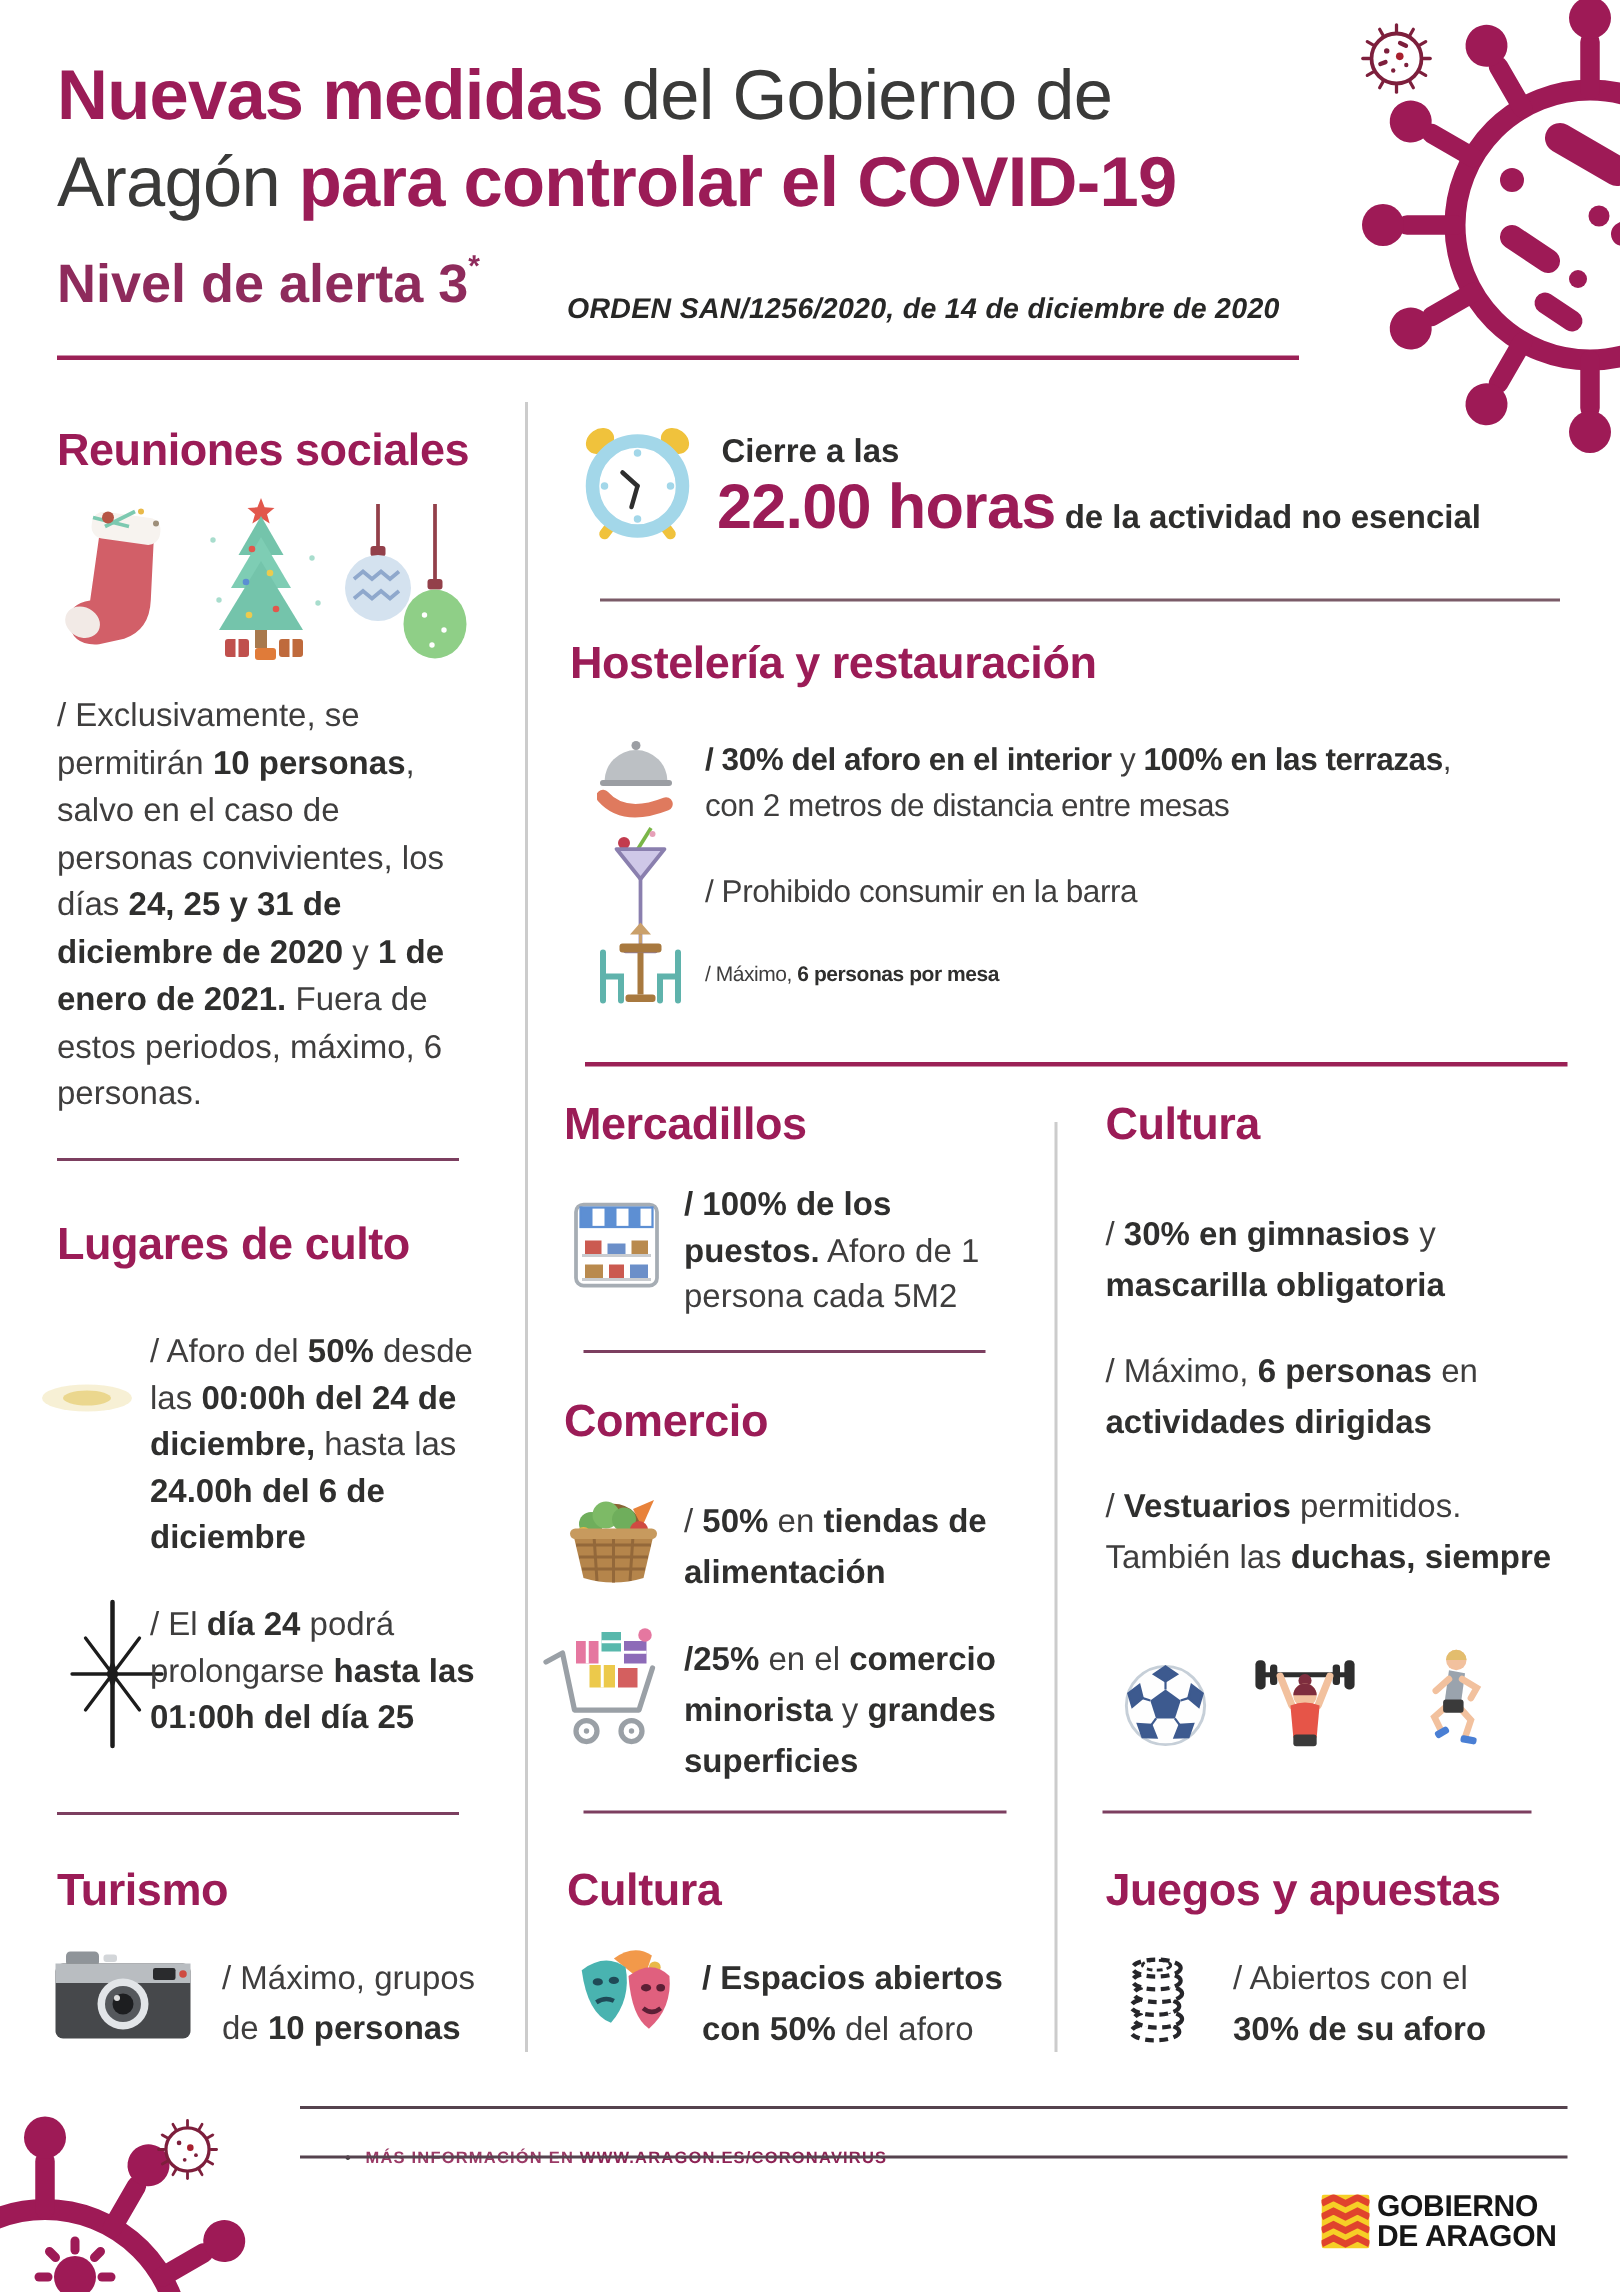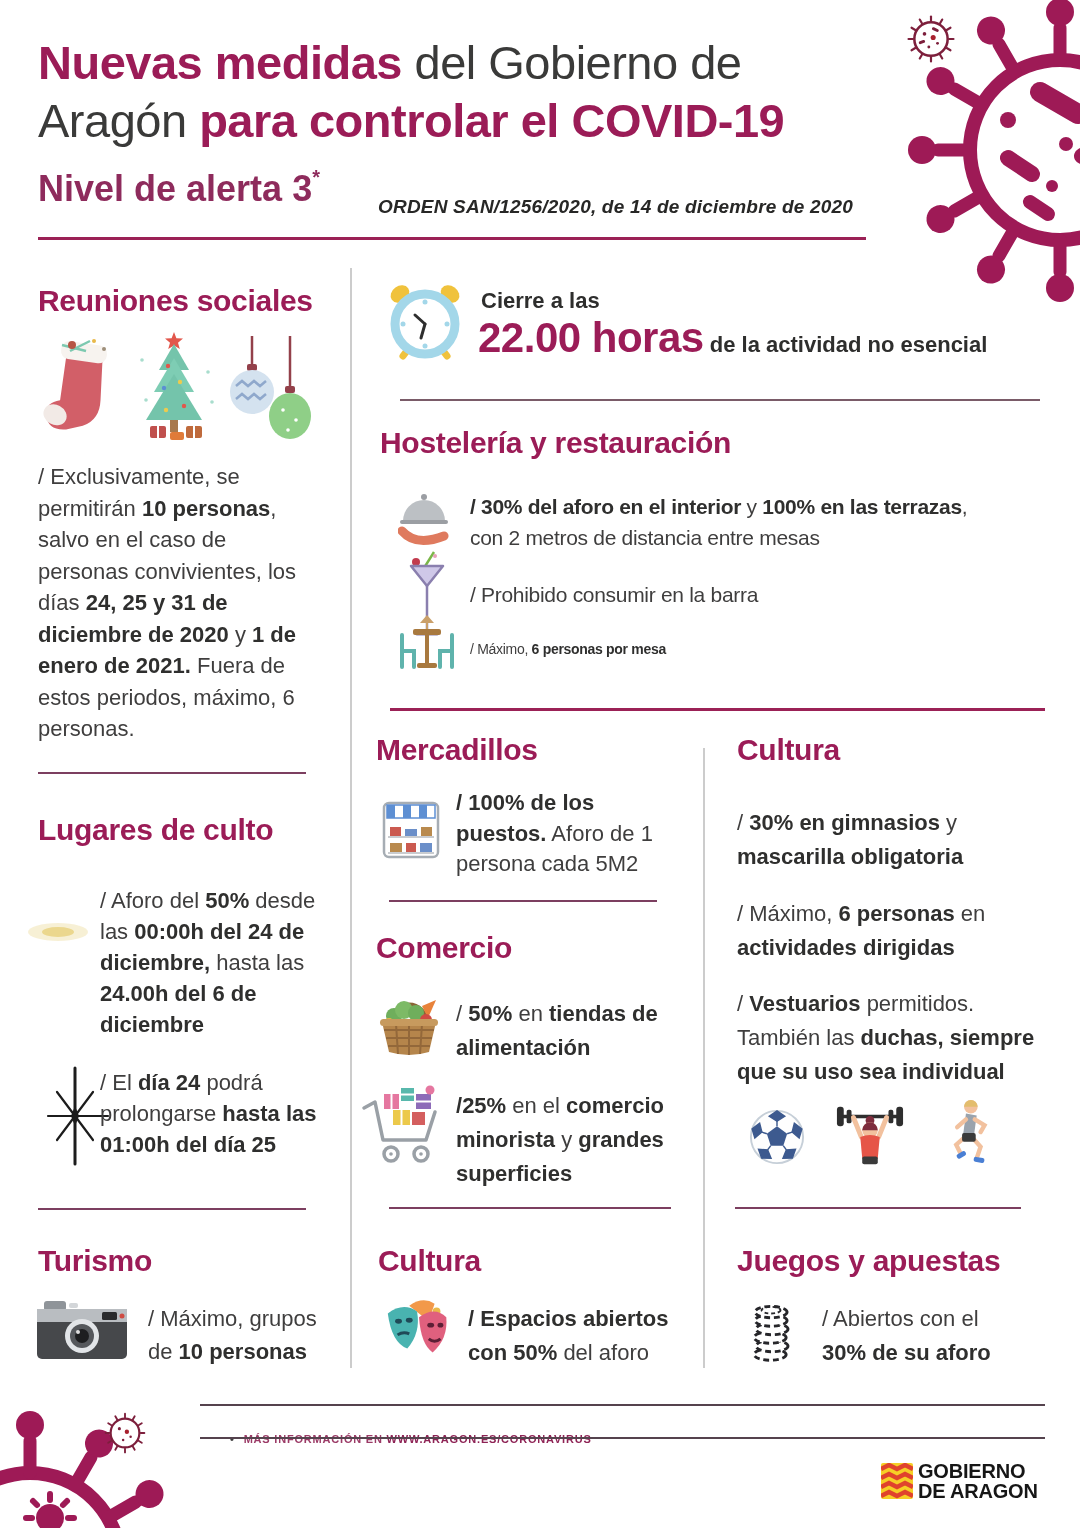--- a/index.html
+++ b/index.html
@@ -443,21 +443,21 @@
         <circle cx="61" cy="72" r="1.8" fill="#9aa0a6"></circle>
     </svg>
     <div id="comercio-item2-text" class="abs bt rich"><span class="b">/</span><span class="b">25%</span><span> en el </span><span class="b">comercio</span><br><span class="b">minorista</span><span> y </span><span class="b">grandes</span><br><span class="b">superficies</span></div>
     <div id="line-comercio" class="abs thinline"></div>
   </div>
 
   <div>
     <div id="h-deporte" class="abs h2">Cultura</div>
     <div id="deporte-item1-text" class="abs bt rich"><span>/ </span><span class="b">30% en gimnasios</span><span> y</span><br><span class="b">mascarilla obligatoria</span></div>
     <div id="deporte-item2-text" class="abs bt rich"><span>/ Máximo, </span><span class="b">6 personas</span><span> en</span><br><span class="b">actividades dirigidas</span></div>
-    <div id="deporte-item3-text" class="abs bt rich"><span>/ </span><span class="b">Vestuarios</span><span> permitidos.</span><br><span>También las </span><span class="b">duchas, siempre</span><br><span class="b">que su uso sea individual</span></div>
+    <div id="deporte-item3-text" class="abs bt rich"><span>/ </span><span class="b">Vestuarios</span><span> permitidos.</span><br><span>También las </span><span class="b">duchas, siempre</span><br></div>
     <svg id="icon-soccer" class="abs" width="58" height="58" viewBox="0 0 60 60">
       <circle cx="30" cy="30" r="27" fill="#fefefe" stroke="#c6cfd8" stroke-width="2"></circle>
       <polygon points="30,19 40.5,26.6 36.5,39 23.5,39 19.5,26.6" fill="#3d5a8f"></polygon>
       <g fill="#3d5a8f" stroke="#3d5a8f" stroke-width="1.5">
         <g>
             <path d="M30,3 L38,8.5 L30,13.5 L22,8.5 Z"></path>
             <line x1="30" y1="13.5" x2="30" y2="19"></line>
           </g>
         <g transform="rotate(72 30 30)">
             <path d="M30,3 L38,8.5 L30,13.5 L22,8.5 Z"></path>

